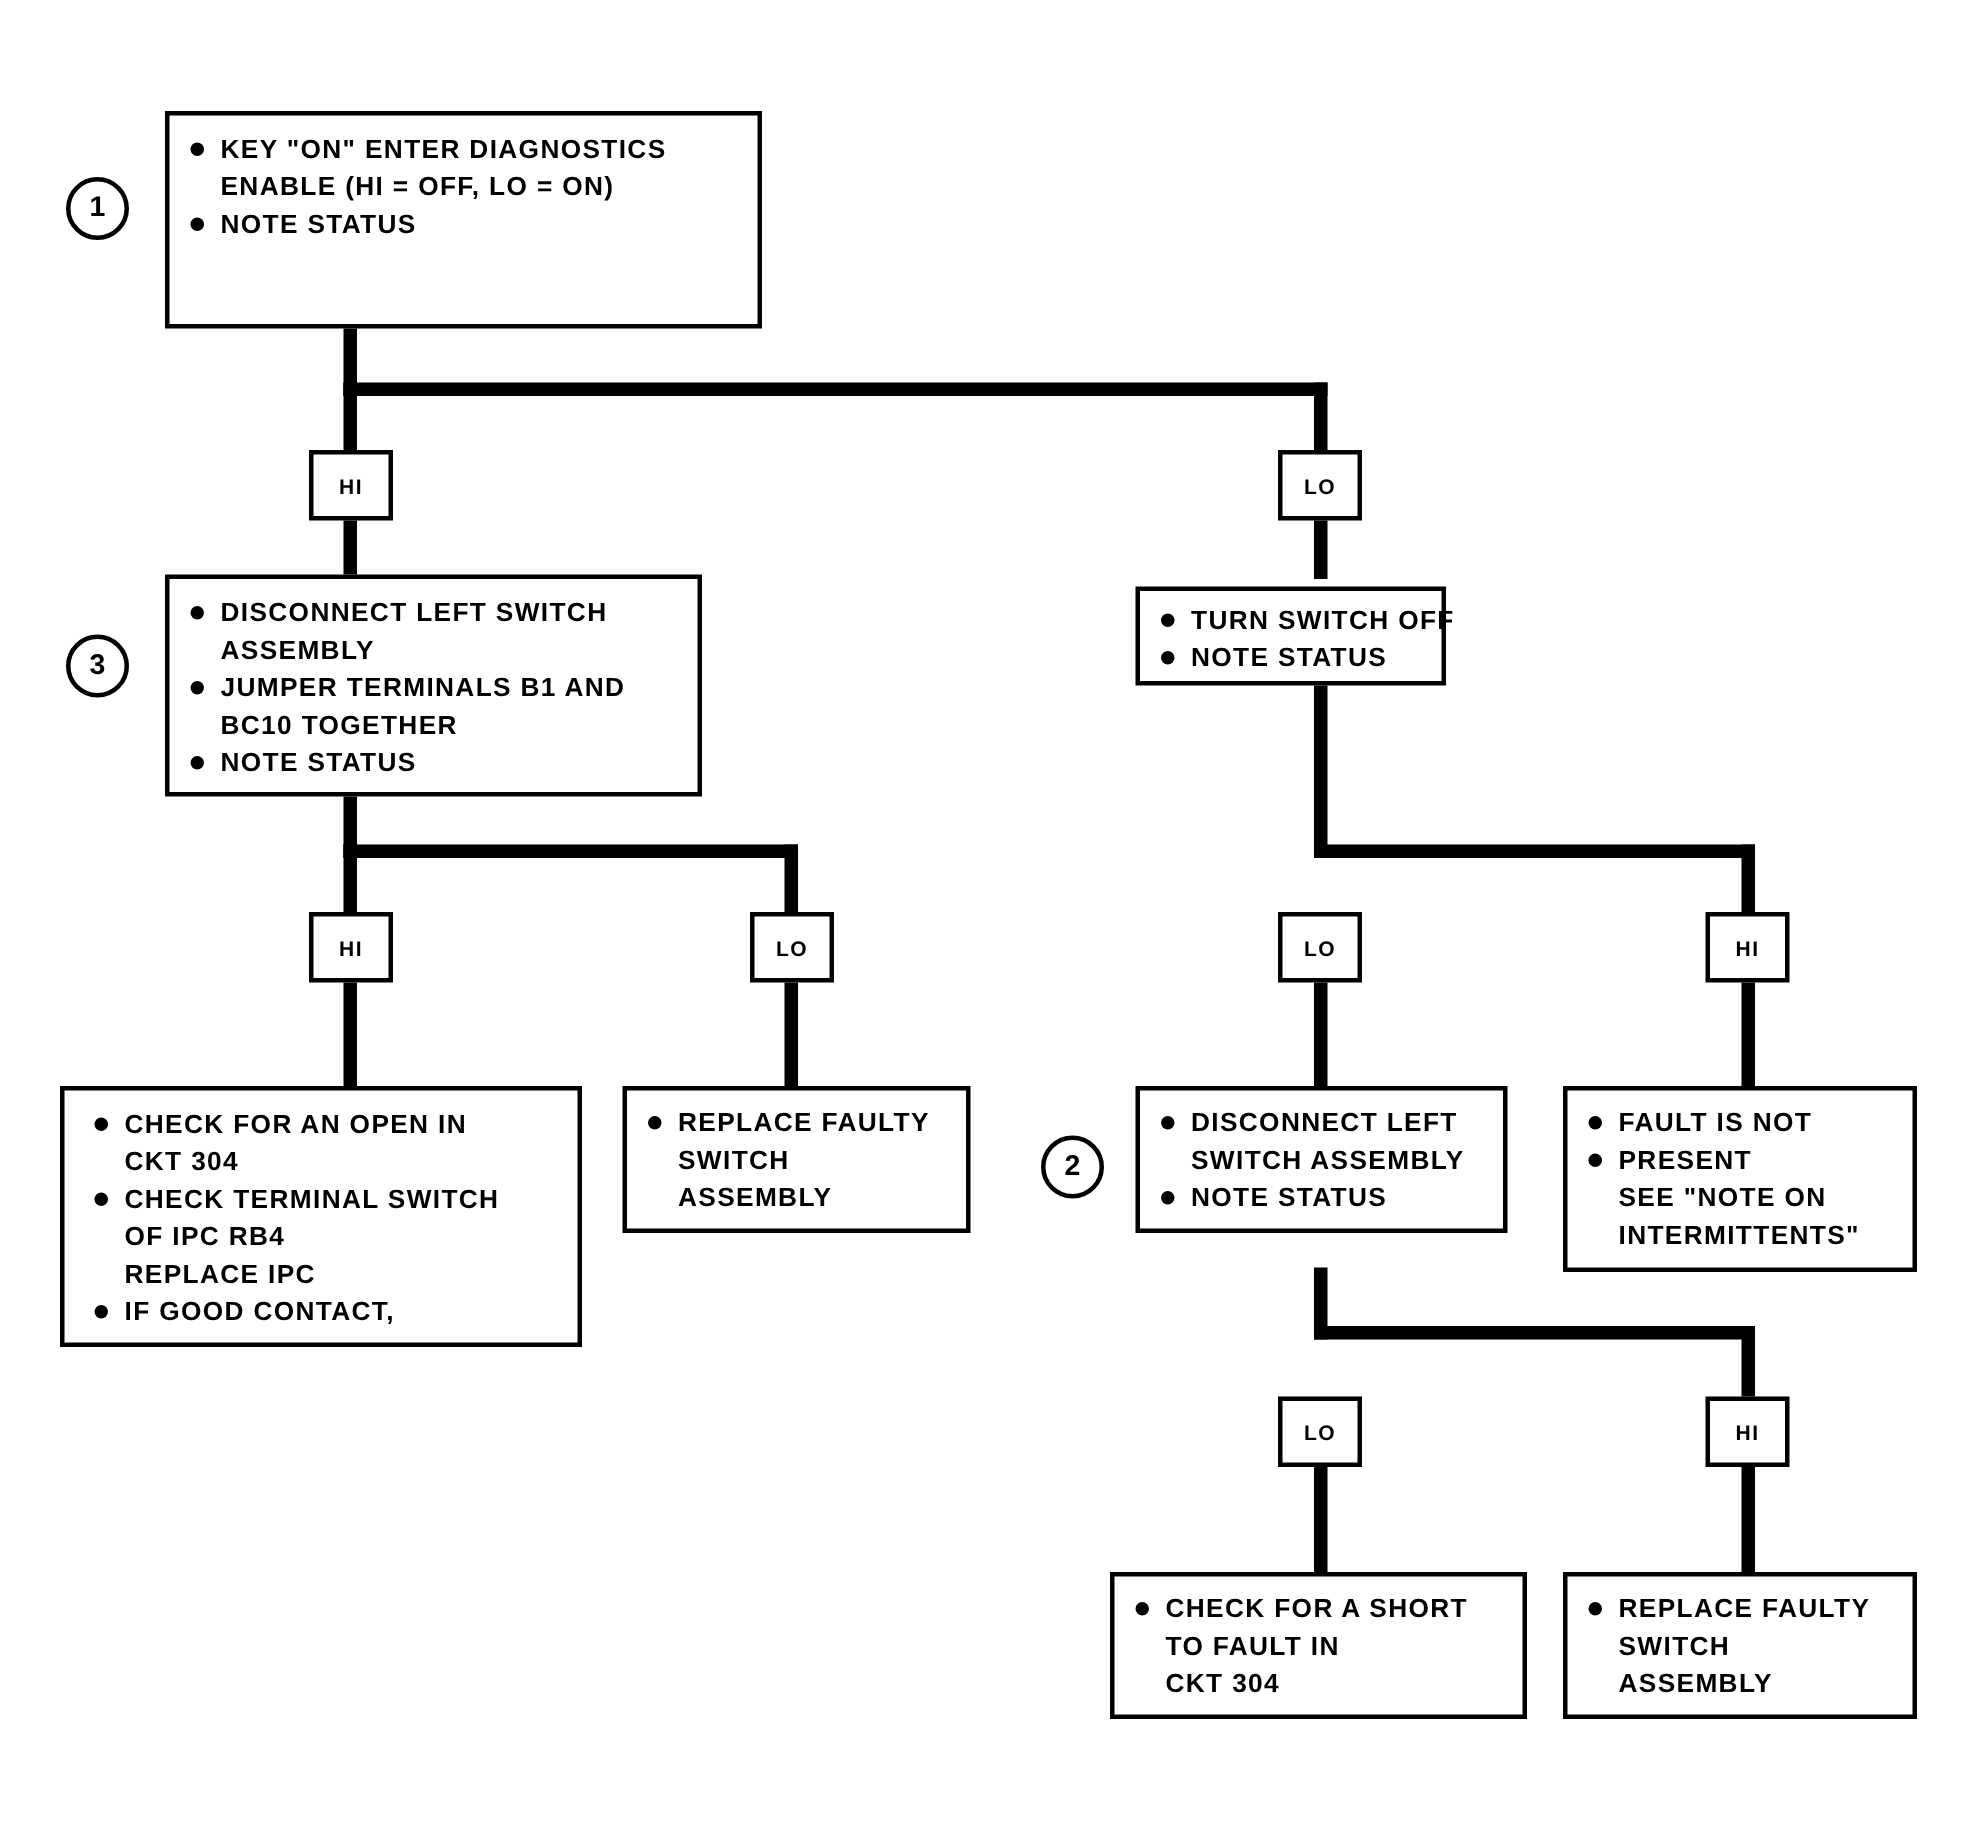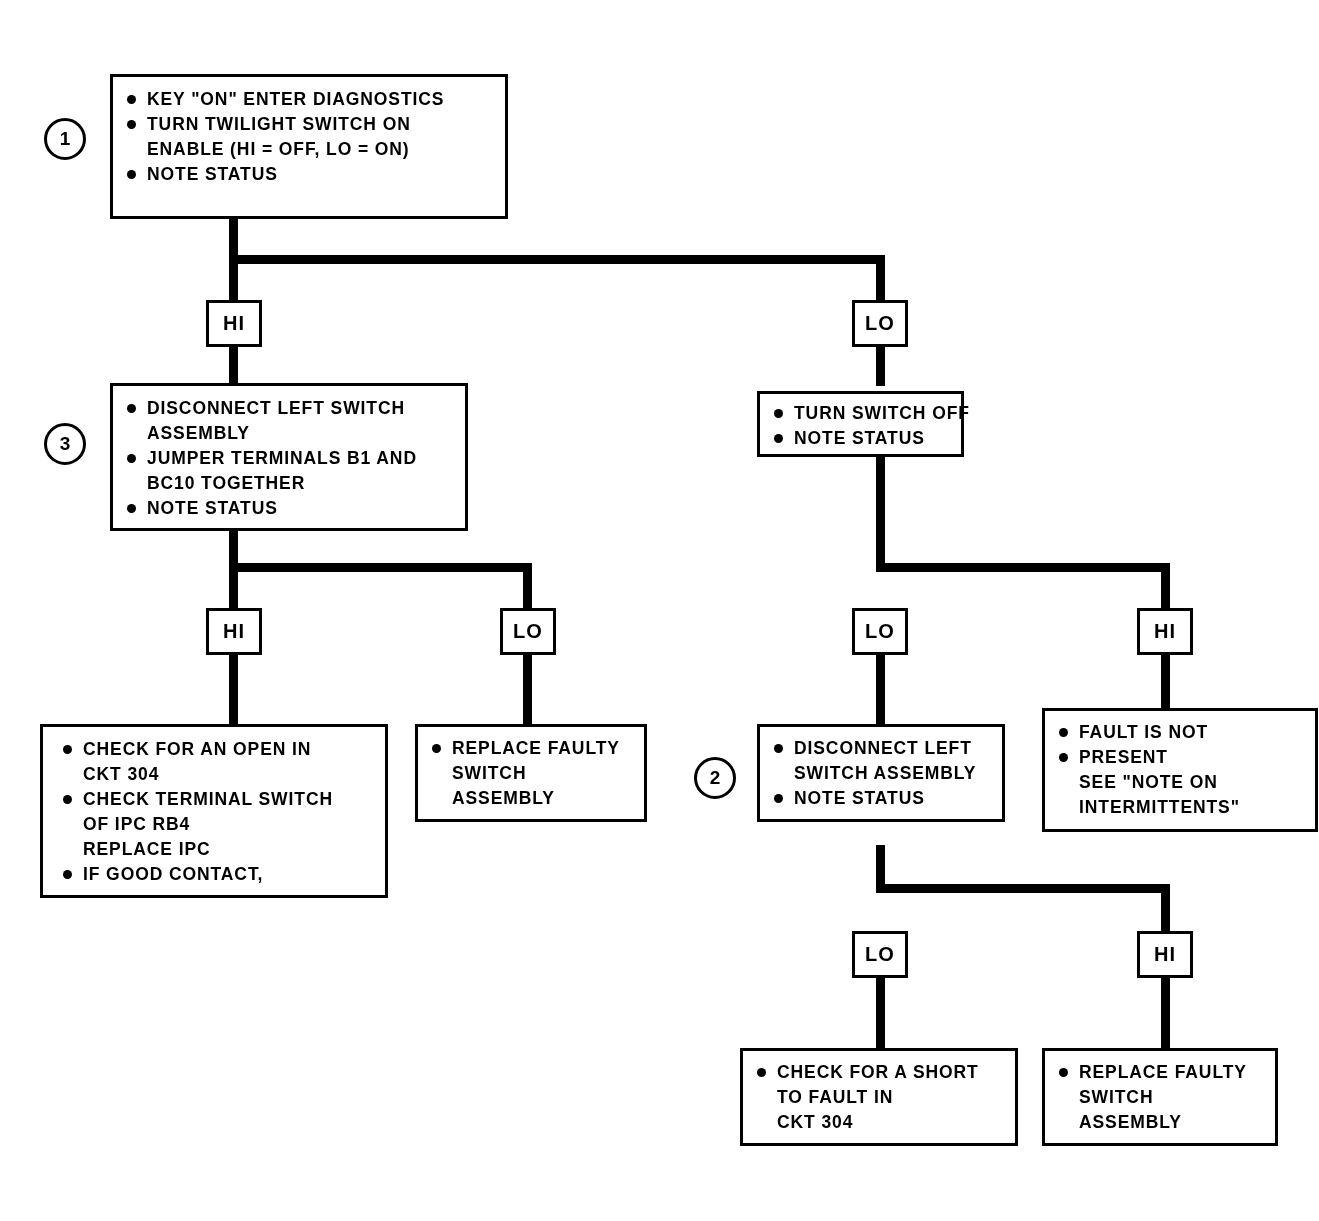--- a/index.html
+++ b/index.html
@@ -54,21 +54,21 @@
   }
   
   .tag {
     position: absolute;
     box-sizing: border-box;
     border: 3px solid #000000;
     background: #ffffff;
     display: flex;
     align-items: center;
     justify-content: center;
-    font-size: 20px;
+    font-size: 14px;
     font-weight: bold;
     letter-spacing: 1px;
     color: #000000;
     z-index: 6;
   }
   
   .circle {
     position: absolute;
     box-sizing: border-box;
     border: 3px solid #000000;
@@ -130,24 +130,20 @@
     <span>2</span>
   </div>
 
   <div class="box" style="left:110px; top:74px; width:398px; height:145px;">
     <div class="lines">
       <div class="line">
           <span class="bullet"></span>
           <span class="txt">KEY "ON" ENTER DIAGNOSTICS</span>
         </div>
       <div class="line">
-          <span class="bullet"></span>
-          <span class="txt">TURN TWILIGHT SWITCH ON</span>
-        </div>
-      <div class="line">
           <span class="bullet blank"></span>
           <span class="txt">ENABLE (HI = OFF, LO = ON)</span>
         </div>
       <div class="line">
           <span class="bullet"></span>
           <span class="txt">NOTE STATUS</span>
         </div>
     </div>
   </div>
 
@@ -269,21 +265,21 @@
           <span class="bullet blank"></span>
           <span class="txt">SWITCH ASSEMBLY</span>
         </div>
       <div class="line">
           <span class="bullet"></span>
           <span class="txt">NOTE STATUS</span>
         </div>
     </div>
   </div>
 
-  <div class="box" style="left:1042px; top:708px; width:276px; height:124px;">
+  <div class="box" style="left:1042px; top:724px; width:236px; height:124px;">
     <div class="lines" style="padding-top:9px;">
       <div class="line">
           <span class="bullet"></span>
           <span class="txt">FAULT IS NOT</span>
         </div>
       <div class="line">
           <span class="bullet"></span>
           <span class="txt">PRESENT</span>
         </div>
       <div class="line">

